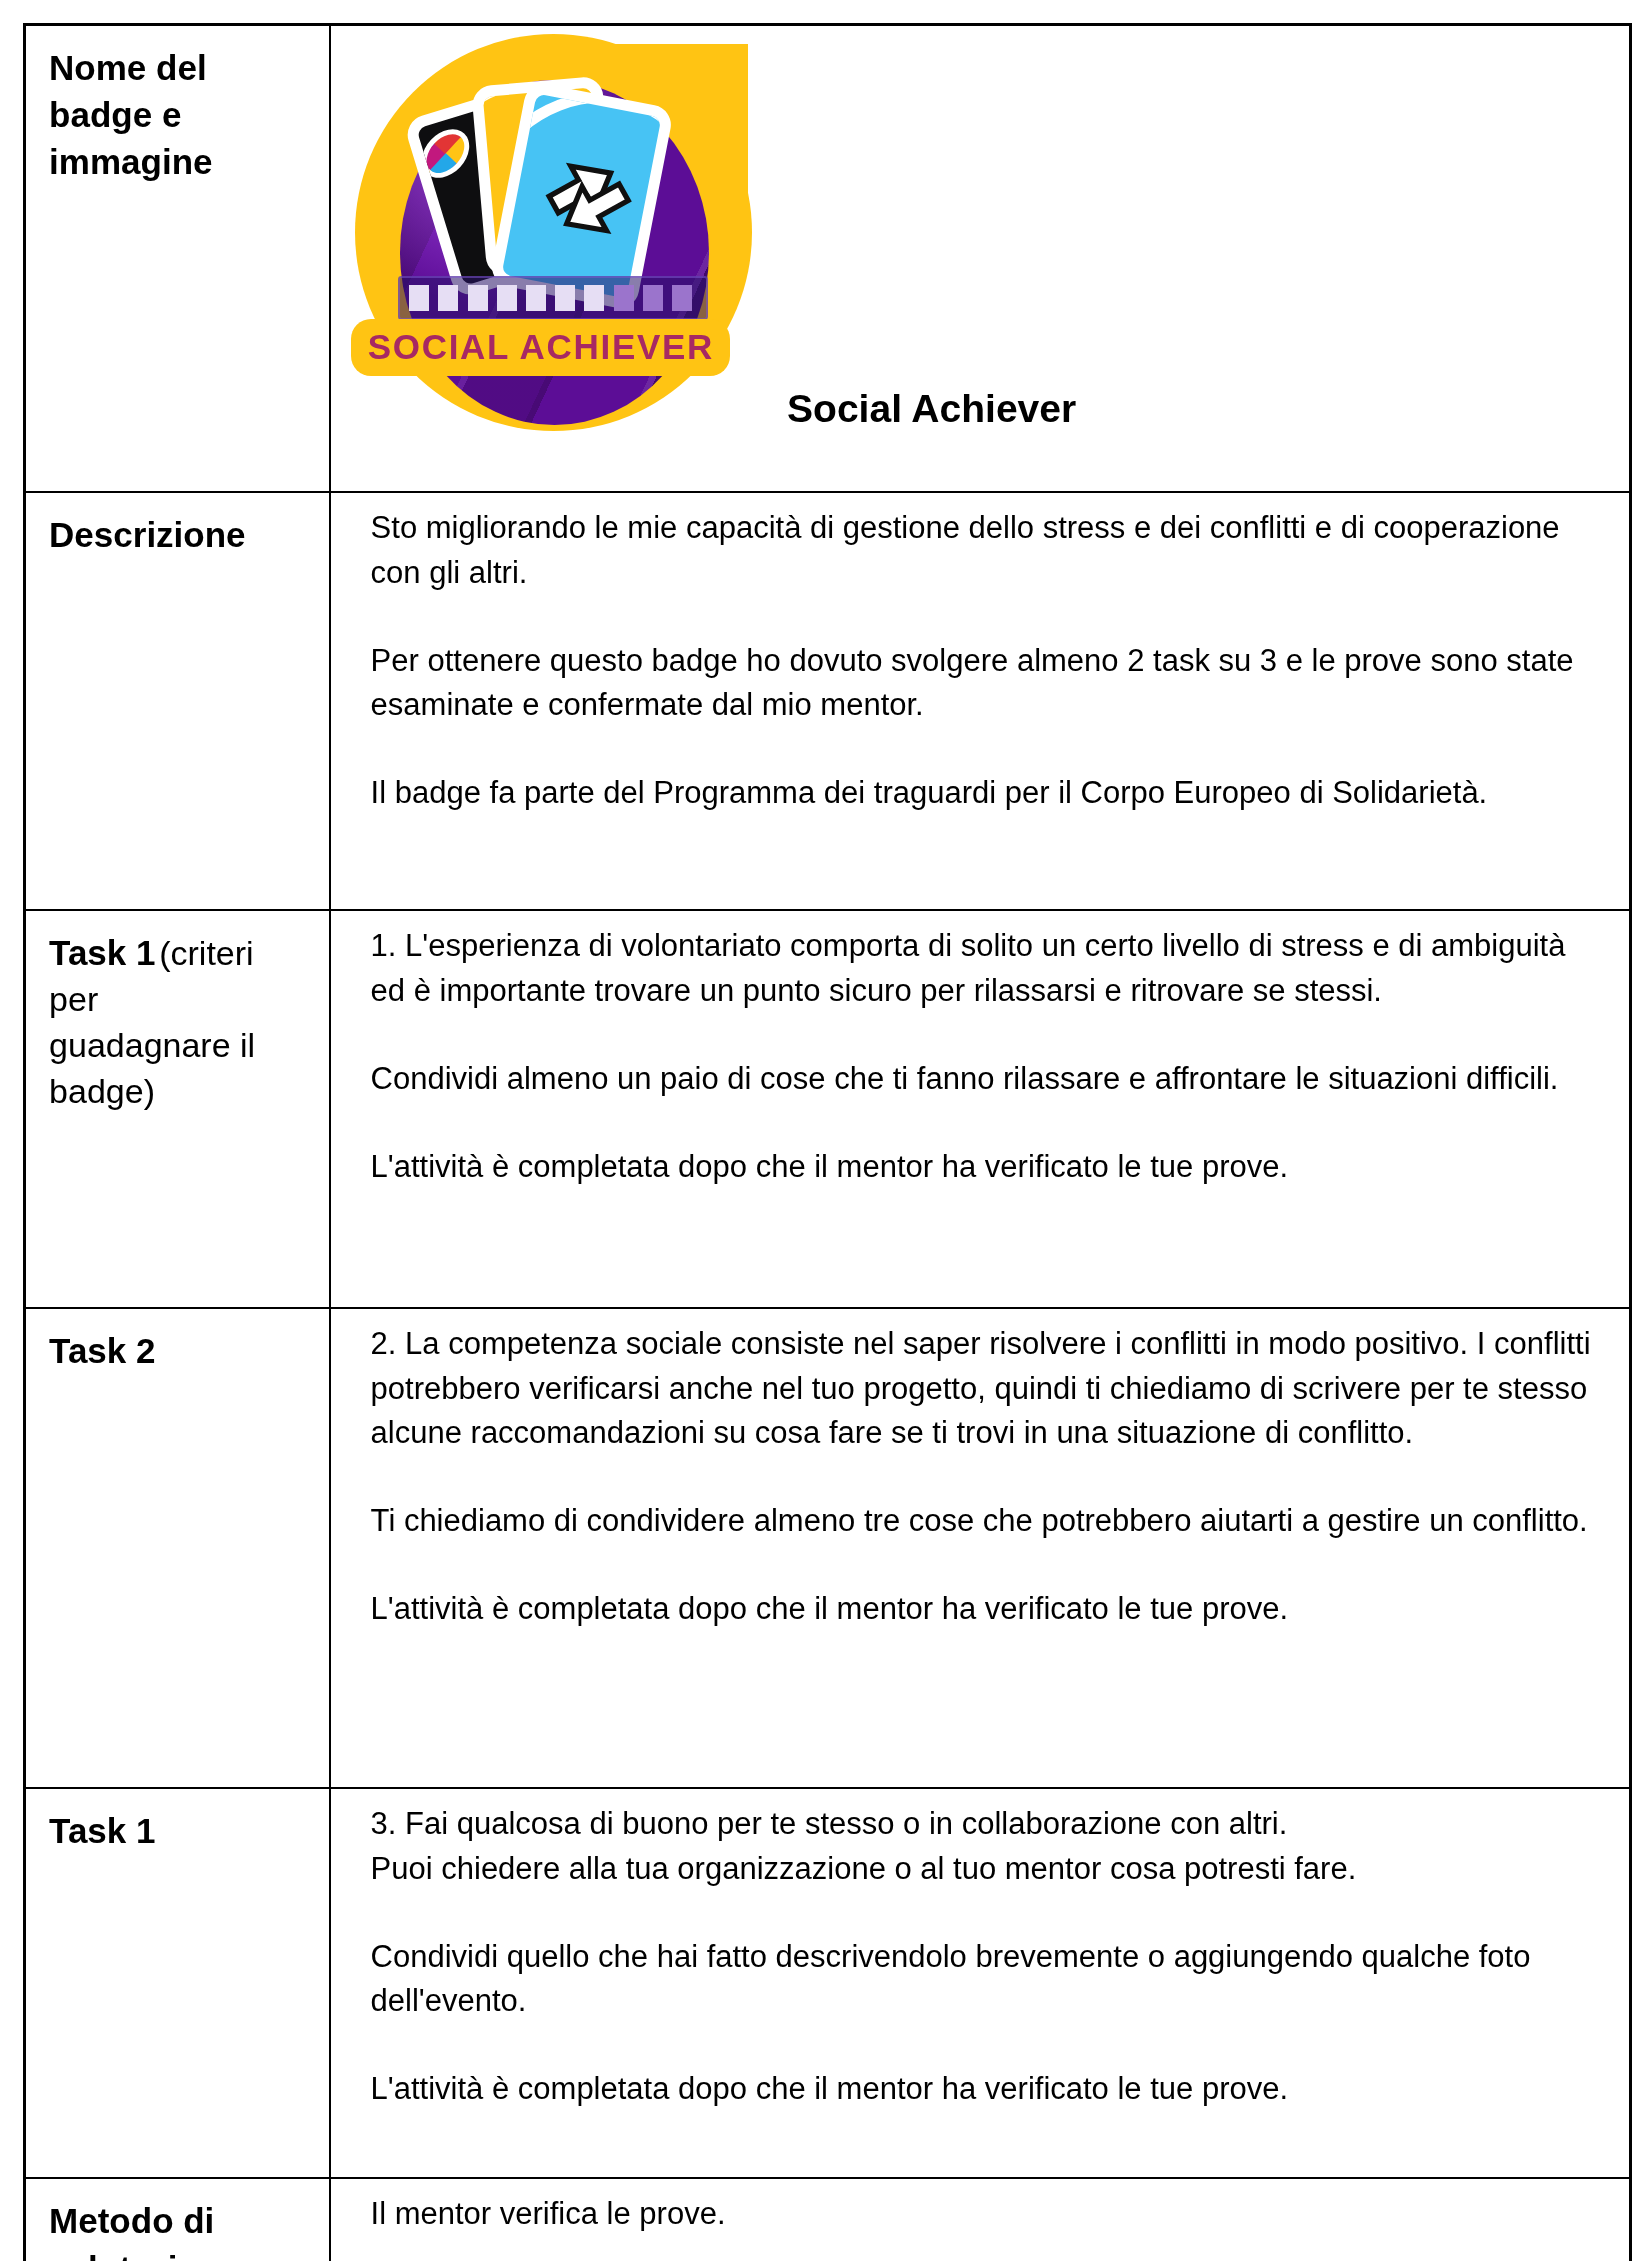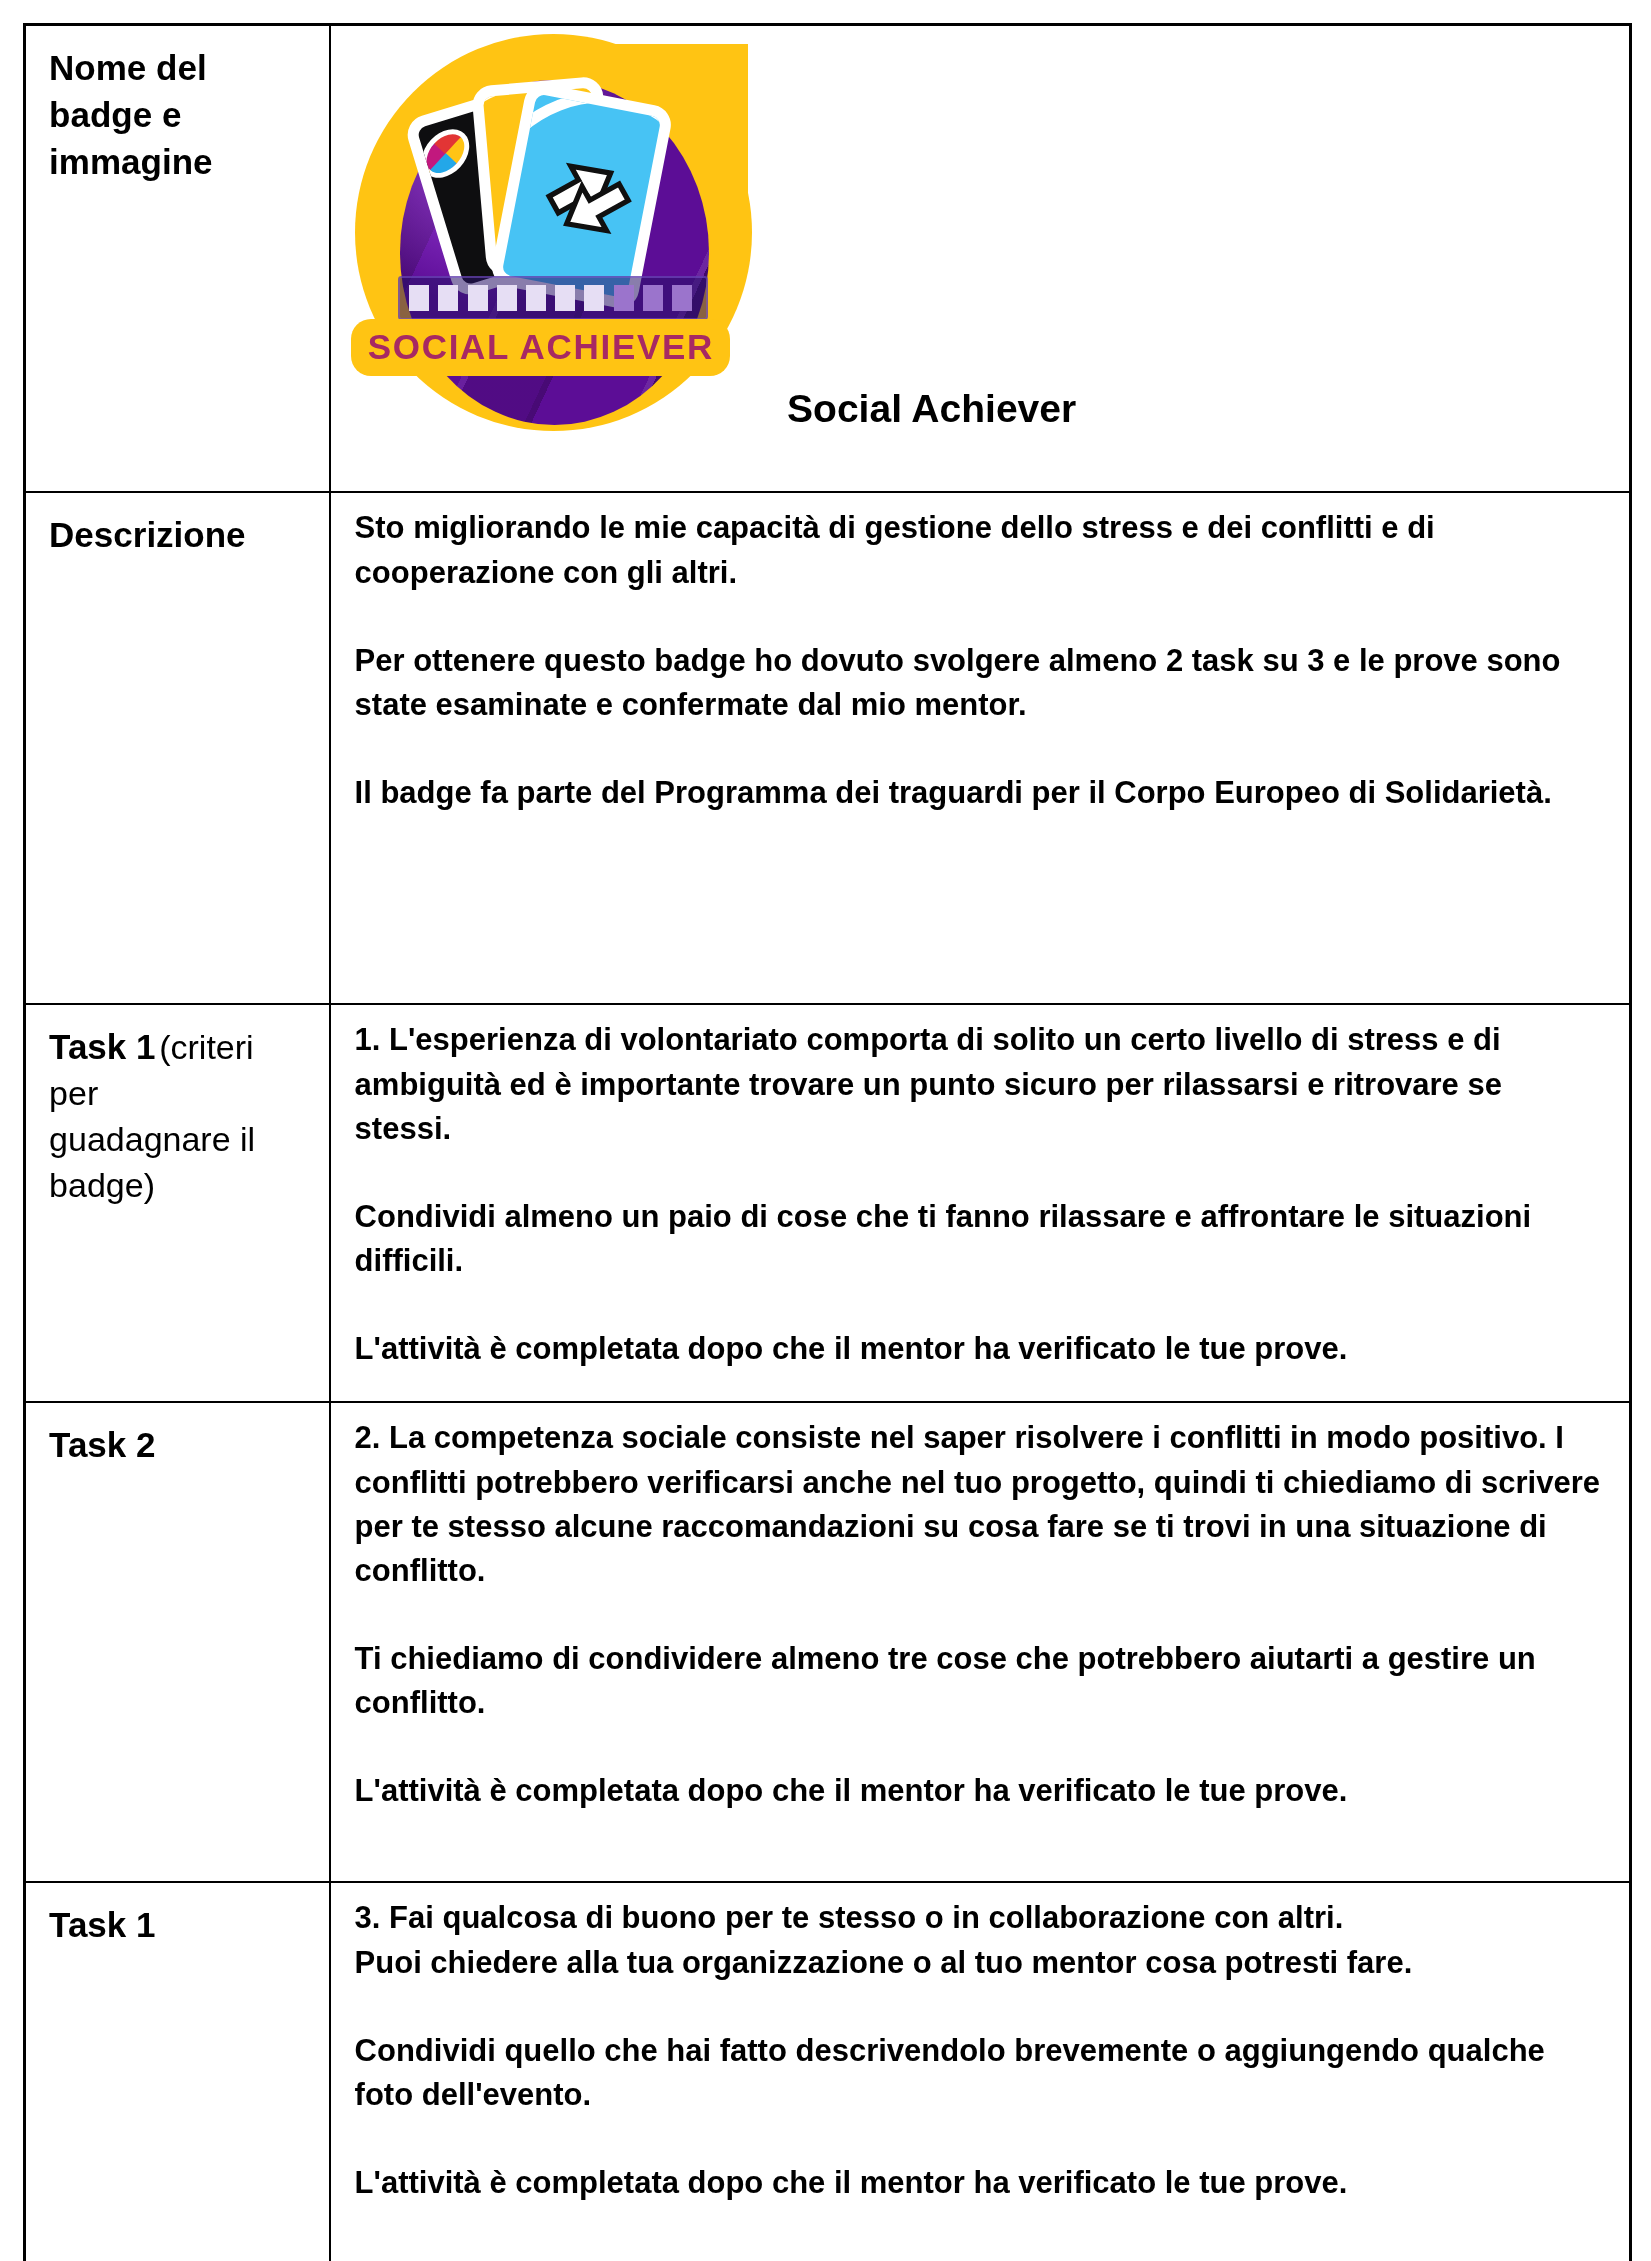--- a/index.html
+++ b/index.html
@@ -18,24 +18,24 @@
   }
   table.badge-table{border:3.4px solid #000;}
   col.c1{width:306px;}
   col.c2{width:1300px;}
 
   td.label-cell{padding:18.4px 42px 13.4px 23.5px;}
   .label-bold{font-weight:bold;font-size:35px;line-height:1.35;}
   .label-normal{font-weight:normal;font-size:34px;line-height:1.35;}
 
   td.content-cell{padding:13.4px 25px 13.4px 23.5px;font-size:31px;line-height:1.42;}
-  td.content-cell p{margin:0 0 44px 0;font-weight:bold;}
+  td.content-cell p{margin:0 0 44px 16px;}
   td.content-cell p:last-child{margin-bottom:0;}
 
-  .r1{height:468px;margin-left:24px;} .r2{height:512px;} .r3{height:398px;}
+  .r1{height:468px;margin-left:24px;} .r2{height:418px;} .r3{height:398px;}
   .r4{height:480px;} .r5{height:390px;} .r6{height:141px;padding-left:7px;}
 
   
   td.badge-cell{padding:0 25px 0 22px;}
   .badge-wrap{display:flex;align-items:flex-start;}
   .badge-title{
     font-weight:bold;font-size:39px;align-self:flex-end;
     margin:0 0 25px 32px;white-space:nowrap;
   }
 

